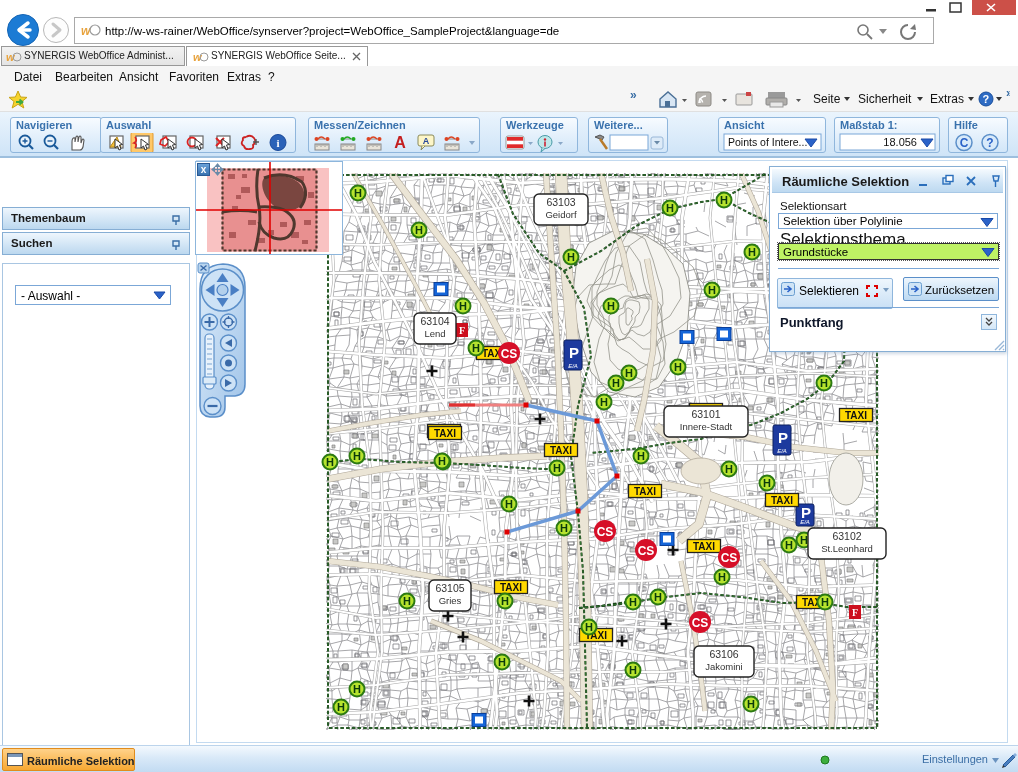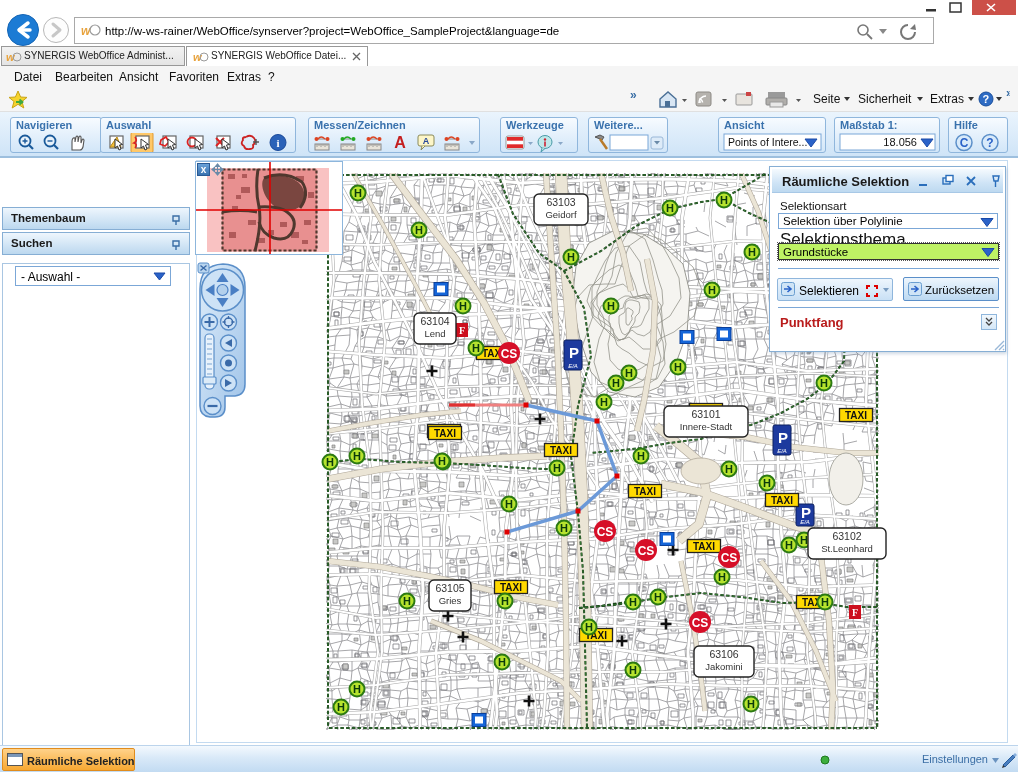--- a/index.html
+++ b/index.html
@@ -25,21 +25,21 @@
 #toolbar { left:0; top:112px; width:1018px; height:46px; background:linear-gradient(#eaf4fd,#cfe4f7); border-bottom:2px solid #9dbfde; }
 .tgroup { position:absolute; top:5px; height:36px; background:linear-gradient(#f7fbff,#d2e6f8); border:1px solid #8fb6dc; border-radius:3px; }
 .tgroup .hd { position:absolute; left:5px; top:1px; font-size:11px; font-weight:bold; color:#3a72ad; }
 .ticons { position:absolute; left:4px; top:15px; height:19px; display:flex; align-items:center; }
 
 #content { left:0; top:158px; width:1018px; height:587px; background:#fff; }
 #sidebar { left:2px; top:5px; width:188px; height:578px;margin-top:44px; }
 .sideh { position:absolute; left:0; width:188px; height:23px; background:linear-gradient(#eef6fd,#bcd8ef); border:1px solid #86aed4; font-size:11.5px; font-weight:bold; color:#1a1a1a; }
 .sideh .t { position:absolute; left:8px; top:4px; }
 #sidebody { position:absolute; left:0; top:56px; width:188px; height:524px; background:#fff; border:1px solid #a9c6e2; }
-#auswahl { position:absolute; left:12px; top:2px; width:156px; height:20px; border:1px solid #7ba7d7; background:#fff; font-size:12px; }
+#auswahl { position:absolute; left:12px; top:21px; width:156px; height:20px; border:1px solid #7ba7d7; background:#fff; font-size:12px; }
 #maparea { left:196px; top:2px; width:812px; height:583px; background:#fff; border:1px solid #c3daf0; }
 
 #statusbar { left:0; top:745px; width:1018px; height:27px; background:linear-gradient(#f4f9fe 0%,#d9e9f8 45%,#c2dbf2 100%); border-top:1px solid #bcd4ec; }
 #taskbtn { left:2px; top:2px; width:133px; height:23px; background:linear-gradient(#ffd28a,#f7a832); border:1px solid #e08c1e; border-radius:2px; font-size:11px; font-weight:bold; color:#222; white-space:nowrap; overflow:hidden; }
 #einst { right:30px; top:7px; font-size:11px; color:#3a6ea5; }
 </style>
 </head>
 <body>
 
 <div class="abs" id="titlebar"></div>
@@ -81,21 +81,21 @@
         <text x="0" y="11" font-size="11" font-weight="bold" fill="#e8a33d" font-style="italic">w</text>
         <circle cx="11" cy="7" r="4" fill="none" stroke="#9a9a9a"></circle>
       </svg>
       <span style="position:absolute;left:22px;top:3px;">SYNERGIS WebOffice Administ...</span>
     </div>
   <div class="tab" id="tab2">
       <svg width="16" height="14" style="position:absolute;left:6px;top:3px">
         <text x="0" y="11" font-size="11" font-weight="bold" fill="#e8a33d" font-style="italic">w</text>
         <circle cx="11" cy="7" r="4" fill="none" stroke="#9a9a9a"></circle>
       </svg>
-      <span style="position:absolute;left:24px;top:3px;">SYNERGIS WebOffice Datei...</span>
+      <span style="position:absolute;left:24px;top:3px;">SYNERGIS WebOffice Seite...</span>
       <svg width="10" height="10" style="position:absolute;right:5px;top:5px">
         <path d="M1 1 l7 7 M8 1 l-7 7" stroke="#666" stroke-width="1.3"></path>
       </svg>
     </div>
 </div>
 
 <div class="abs" id="menubar">
   <span style="left:14px">Datei</span>
     <span style="left:55px">Bearbeiten</span>
     <span style="left:119px">Ansicht</span>
@@ -932,42 +932,42 @@
           </svg>
 </div>
 <div style="position:absolute;left:10px;top:63px;font-size:17px;color:#111;">Selektionsthema</div>
 <div style="position:absolute;left:8px;top:76px;width:221px;height:17px;border:1px solid #333;outline:1px dotted #555;background:#bef264;">
 <span style="position:absolute;left:4px;top:2px;font-size:11.5px;">Grundstücke</span>
 <svg width="15" height="11" style="position:absolute;right:2px;top:3px">
             <path d="M1 1.5 l12 0 l-6 8 z" fill="#2a62c8" stroke="#1a4aa8"></path>
           </svg>
 </div>
 <div style="position:absolute;left:8px;top:101px;width:221px;height:1px;background:#7ba7d7;"></div>
-<div style="position:absolute;left:7px;top:111px;width:116px;height:23px;background:linear-gradient(#eef6fd,#c9e0f5);border:1px solid #8fb6dc;border-radius:2px;white-space:nowrap;">
+<div style="position:absolute;left:7px;top:111px;width:116px;height:31px;background:linear-gradient(#eef6fd,#c9e0f5);border:1px solid #8fb6dc;border-radius:2px;white-space:nowrap;">
 <svg width="14" height="14" style="position:absolute;left:3px;top:3px">
             <rect x="0.5" y="0.5" width="13" height="13" rx="2" fill="#cfe4f6" stroke="#6a9ed0"></rect>
             <path d="M3 7 h6 M6.5 4 l3.5 3 l-3.5 3" stroke="#2a62c8" stroke-width="1.6" fill="none"></path>
           </svg>
 <span style="position:absolute;left:21px;top:5px;font-size:12px;">Selektieren</span>
 <svg width="12" height="12" style="position:absolute;left:88px;top:6px">
             <path d="M1 4 v-3 h3 M8 1 h3 v3 M11 8 v3 h-3 M4 11 h-3 v-3" stroke="#d00" stroke-width="2" fill="none"></path>
           </svg>
 <svg width="8" height="6" style="position:absolute;right:2px;top:8px">
             <path d="M1 1 l6 0 l-3 4 z" fill="#7a9cc0"></path>
           </svg>
 </div>
 <div style="position:absolute;left:133px;top:110px;width:96px;height:24px;white-space:nowrap;overflow:hidden;background:linear-gradient(#eef6fd,#bcd9f2);border:1px solid #5b8fc9;border-radius:2px;">
 <svg width="14" height="14" style="position:absolute;left:4px;top:4px">
             <rect x="0.5" y="0.5" width="13" height="13" rx="2" fill="#cfe4f6" stroke="#6a9ed0"></rect>
             <path d="M3 7 h6 M6.5 4 l3.5 3 l-3.5 3" stroke="#2a62c8" stroke-width="1.6" fill="none"></path>
           </svg>
 <span style="position:absolute;left:21px;top:6px;font-size:11.5px;">Zurücksetzen</span>
 </div>
 <div style="position:absolute;left:8px;top:140px;width:221px;height:1px;background:#7ba7d7;"></div>
-<div style="position:absolute;left:10px;top:148px;font-size:13px;font-weight:bold;color:#b91c1c;">Punktfang</div>
+<div style="position:absolute;left:10px;top:148px;font-size:13px;font-weight:bold;color:#0f172a;">Punktfang</div>
 <div style="position:absolute;right:8px;top:147px;width:16px;height:16px;background:linear-gradient(#f2f8fd,#d4e7f7);border:1px solid #8fb6dc;">
 <svg width="10" height="10" style="position:absolute;left:2px;top:2px">
             <path d="M2 1 l3 3 l3 -3 M2 5 l3 3 l3 -3" stroke="#444" stroke-width="1.3" fill="none"></path>
           </svg>
 </div>
 <svg width="12" height="12" style="position:absolute;right:0;bottom:0">
           <path d="M11 2 L2 11 M11 6 L6 11 M11 10 L10 11" stroke="#9ab8d8" stroke-width="1.4"></path>
         </svg>
 </div>
     </div>

